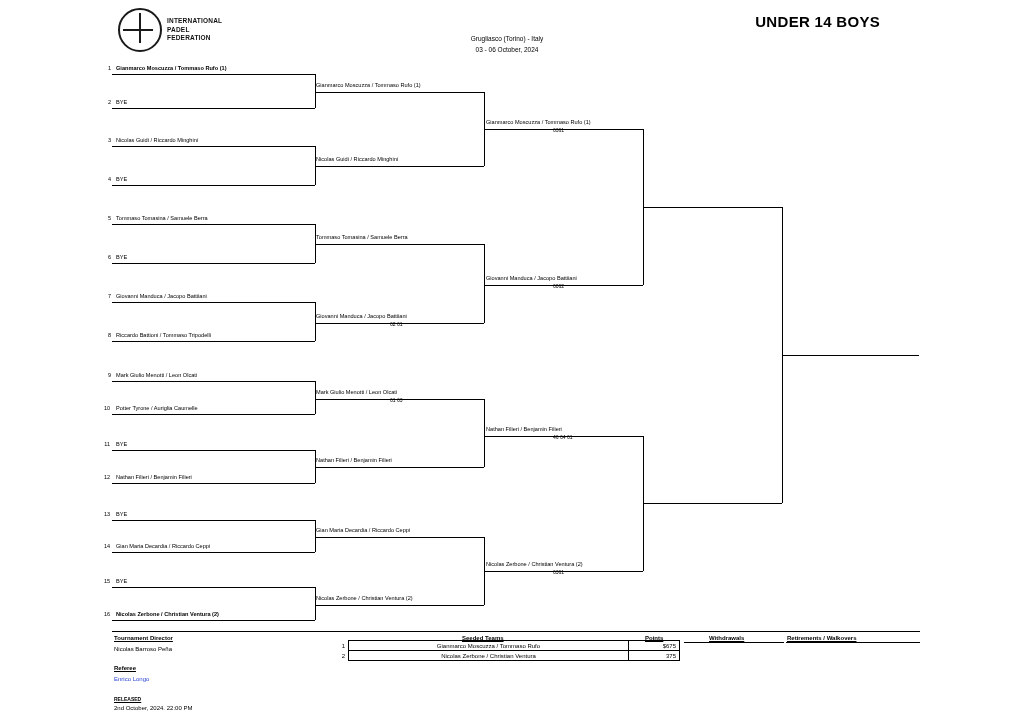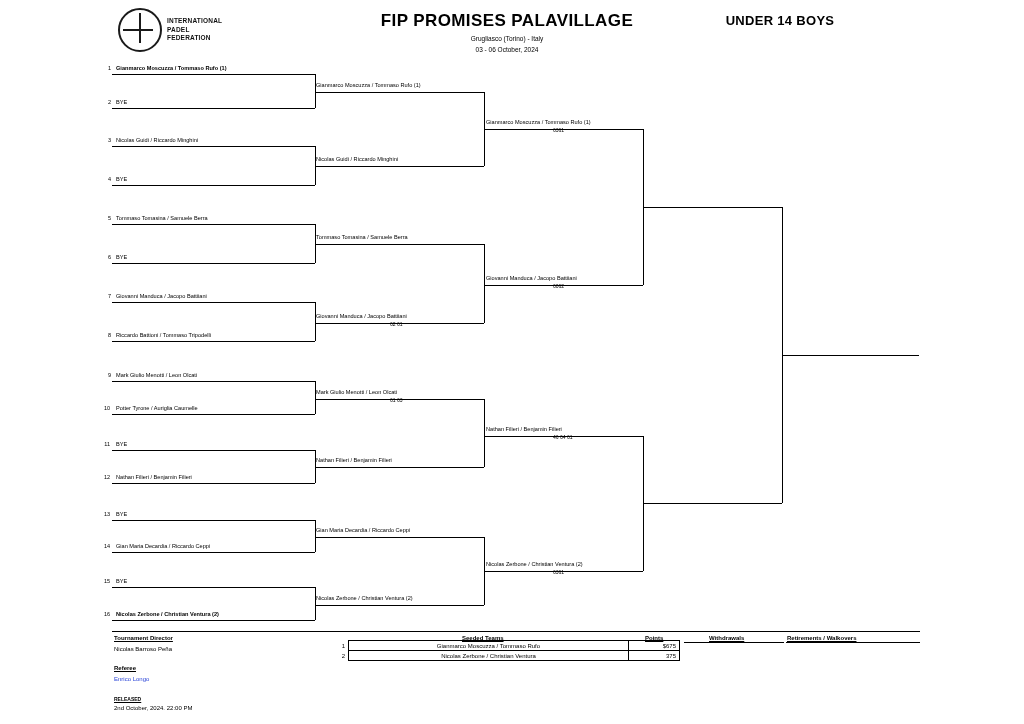--- a/index.html
+++ b/index.html
@@ -93,22 +93,22 @@
     top: 46px;
     width: 354px;
     text-align: center;
     font-size: 6.5px;
   }
   .category {
     position: absolute;
     left: 680px;
     top: 13px;
     width: 200px;
-    text-align: center;
-    font-size: 13px;
+    text-align: right;
+    font-size: 15px;
     font-weight: bold;
     letter-spacing: .3px;
   }
 
   
   .bracket { position: absolute; left: 0; top: 0; width: 1024px; height: 724px; }
   .seedno {
     position: absolute;
     font-size: 5.5px;
     text-align: right;
@@ -194,21 +194,20 @@
 <div class="page">
 
   <div class="logo">
     <div class="logo-mark"></div>
     <div class="logo-text">
       <div>International</div>
       <div>Padel</div>
       <div>Federation</div>
     </div>
   </div>
-  <div class="title">FIP PROMISES PALAVILLAGE</div>
   <div class="subtitle1">Grugliasco (Torino) - Italy</div>
   <div class="subtitle2">03 - 06 October, 2024</div>
   <div class="category">UNDER 14 BOYS</div>
 
   <div class="bracket">
 
     <div class="seedno" style="left:101px; top:65px;">1</div>
     <div class="player bold" style="left:116px; top:65px;">Gianmarco Moscuzza / Tommaso Rufo (1)</div>
     <div class="seedno" style="left:101px; top:99px;">2</div>
     <div class="player" style="left:116px; top:99px;">BYE</div>

